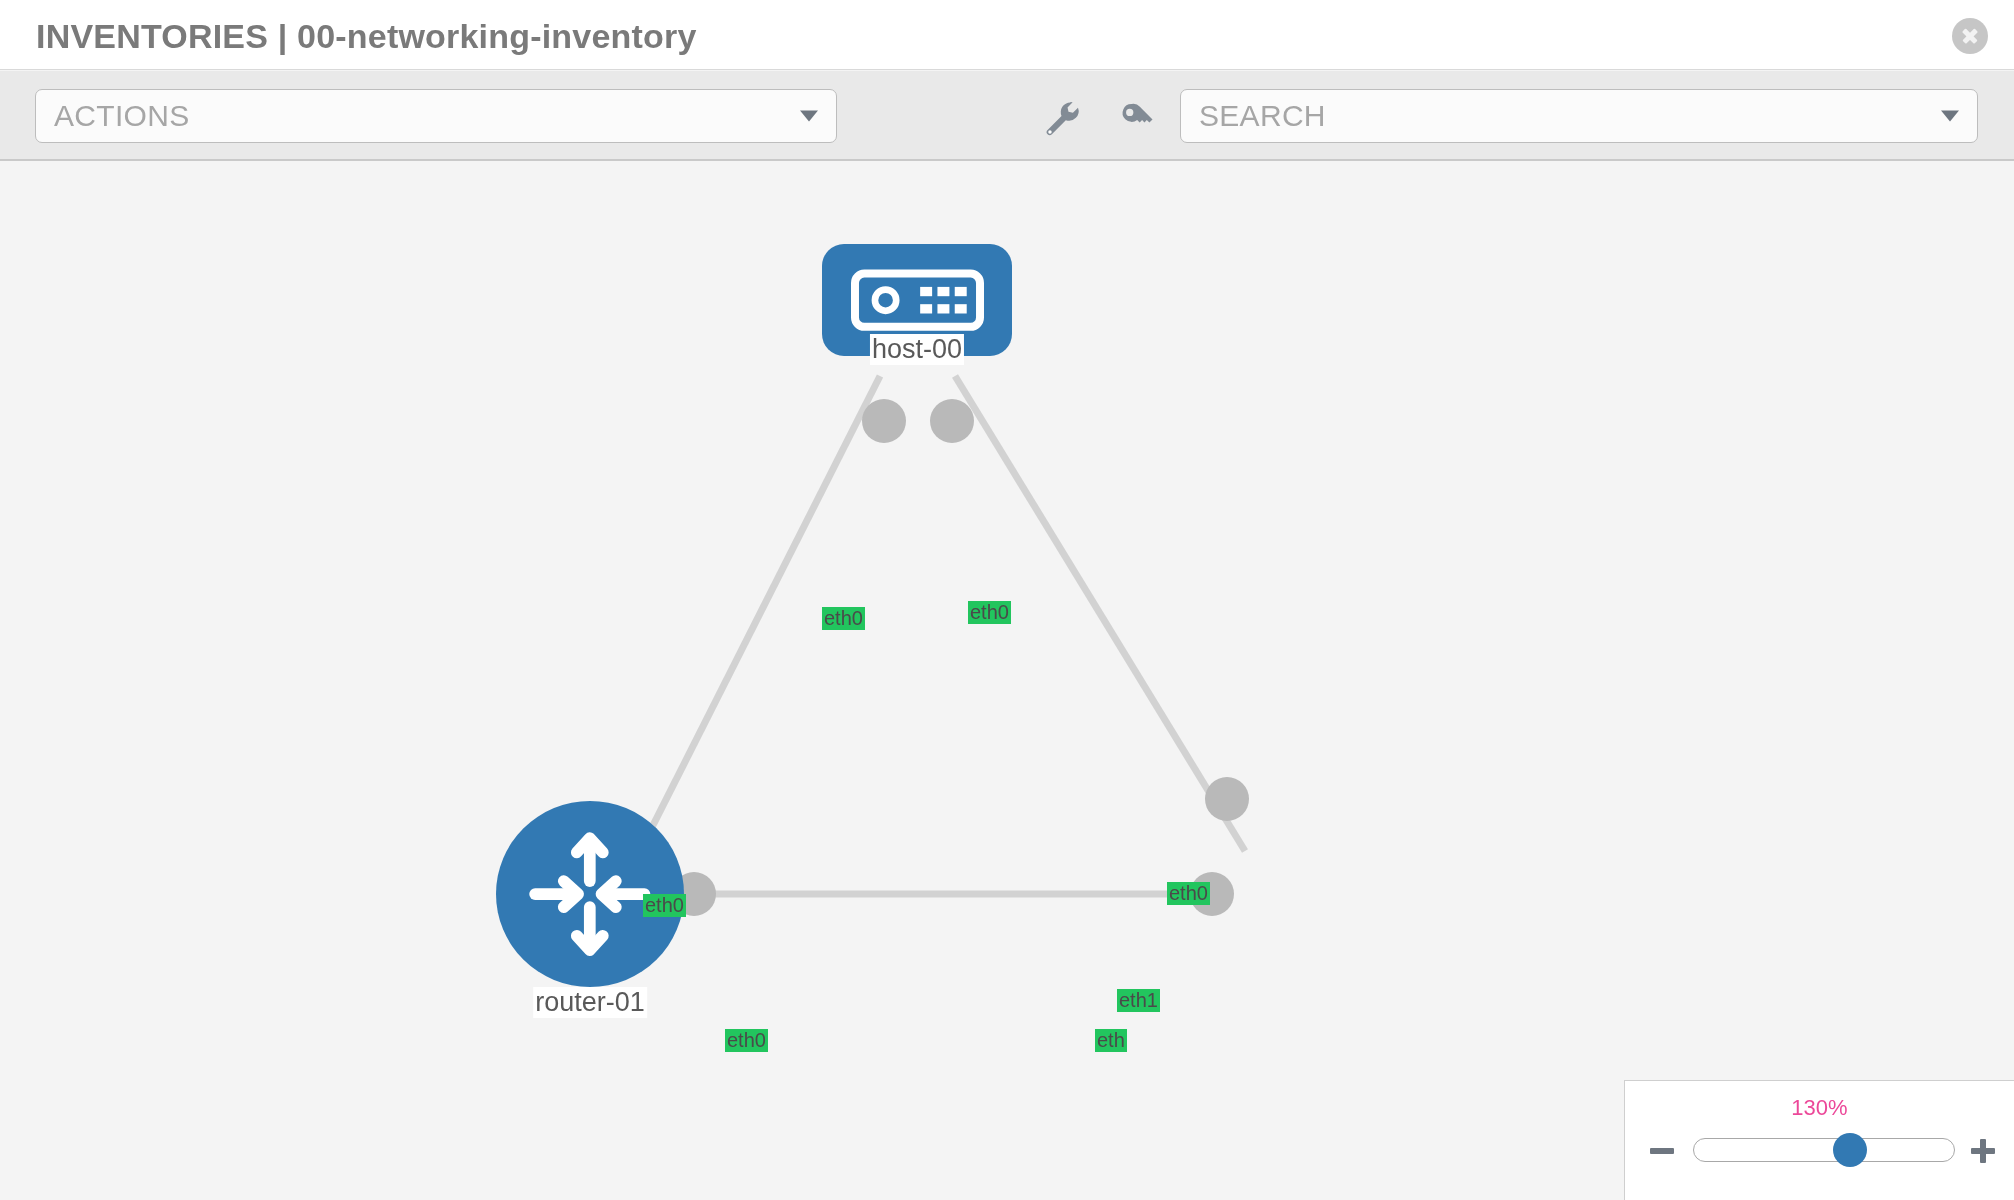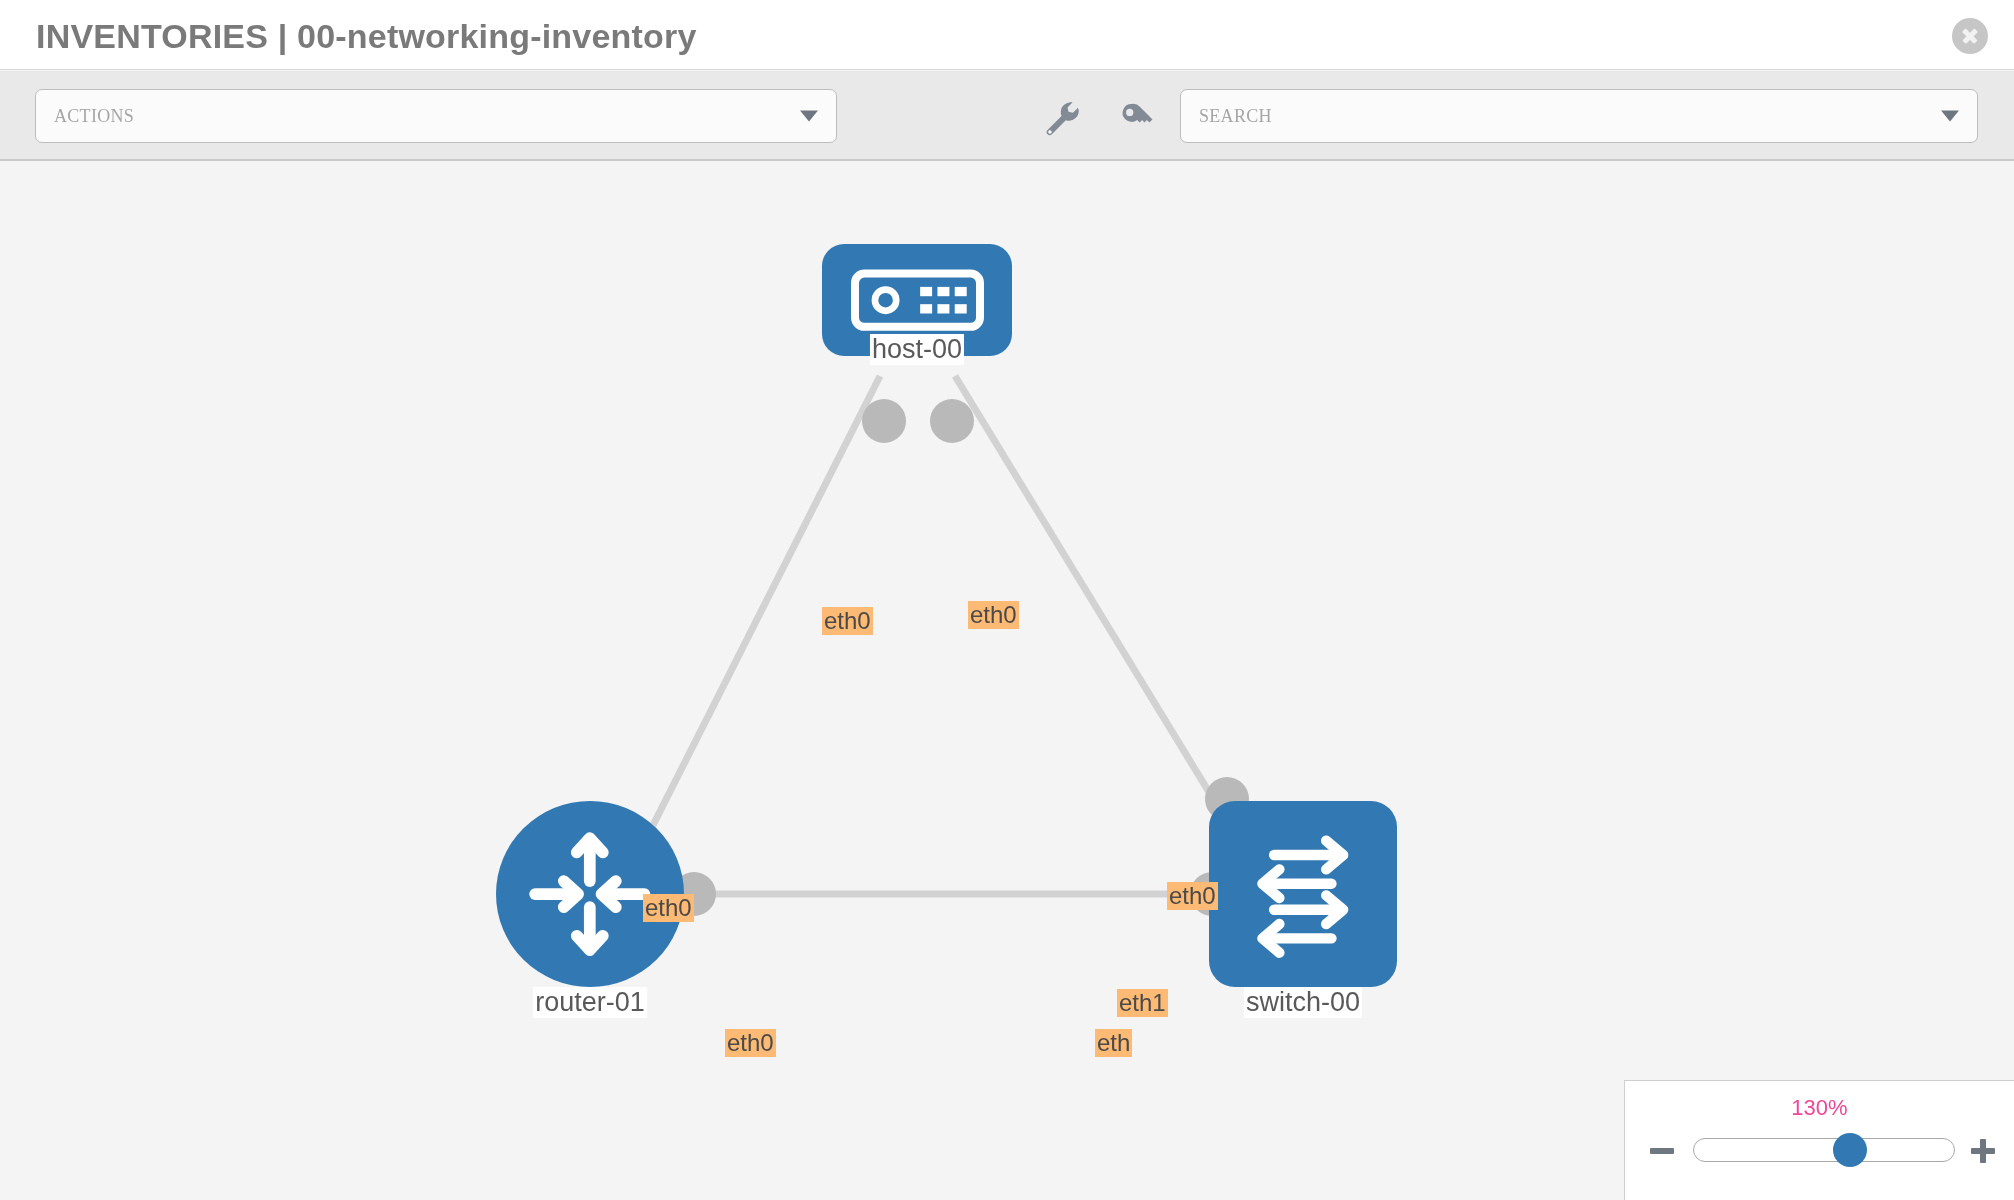--- a/index.html
+++ b/index.html
@@ -49,23 +49,22 @@
   .select-box {
     position: absolute; top: 18px; height: 54px;
     background: #fbfbfb;
     border: 1px solid #bdbdbd;
     border-radius: 7px;
     cursor: pointer;
   }
   .select-box .sel-label {
     position: absolute; left: 18px; top: 50%;
     transform: translateY(-50%);
-    font-size: 18px; color: #a6a6a6; letter-spacing: .3px;
-    white-space: nowrap;
-    font-family: Liberation Serif, serif;
+    font-size: 30px; color: #a6a6a6; letter-spacing: .3px;
+    white-space: nowrap;
   }
   .select-box .caret {
     position: absolute; right: 18px; top: 50%;
     transform: translateY(-50%);
     width: 0; height: 0;
     border-left: 9px solid transparent;
     border-right: 9px solid transparent;
     border-top: 11px solid #6e7680;
   }
   #actions-select { left: 35px; width: 802px; }
@@ -128,22 +127,22 @@
     position: absolute;
     width: 44px; height: 44px;
     border-radius: 50%;
     background: #b9b9b9;
     cursor: pointer;
   }
 
   
   .edge-label {
     position: absolute;
-    font-size: 24px; color: #4a4a4a;
-    background: #fdba74;
+    font-size: 20px; color: #4a4a4a;
+    background: #22c55e;
     white-space: nowrap;
     padding: 0 2px;
   }
 
   
   .zoom-panel {
     position: absolute; right: 0; bottom: 0;
     width: 390px; height: 120px;
     background: #ffffff;
     border-top: 1px solid #cfcfcf;
@@ -264,37 +263,20 @@
             <line x1="8" y1="50" x2="40" y2="50"></line>
             <polyline points="30,40 41,50 30,60"></polyline>
             <line x1="92" y1="50" x2="60" y2="50"></line>
             <polyline points="70,40 59,50 70,60"></polyline>
           </g>
         </svg>
       </div>
       <div class="node-label">router-01</div>
     </div>
 
-    <div class="node" id="node-switch">
-      <div class="node-shape">
-        <svg viewBox="0 0 100 100" aria-hidden="true">
-          <g stroke="#ffffff" stroke-width="8" stroke-linecap="round" stroke-linejoin="round" fill="none">
-            <line x1="28" y1="20" x2="80" y2="20"></line>
-            <polyline points="68,9 81,20 68,31"></polyline>
-            <line x1="72" y1="42" x2="20" y2="42"></line>
-            <polyline points="32,31 19,42 32,53"></polyline>
-            <line x1="28" y1="62" x2="80" y2="62"></line>
-            <polyline points="68,51 81,62 68,73"></polyline>
-            <line x1="72" y1="84" x2="20" y2="84"></line>
-            <polyline points="32,73 19,84 32,95"></polyline>
-          </g>
-        </svg>
-      </div>
-      <div class="node-label">switch-00</div>
-    </div>
 
     <div class="edge-label" style="left:822px;  top:446px;">eth0</div>
     <div class="edge-label" style="left:968px;  top:440px;">eth0</div>
     <div class="edge-label" style="left:643px;  top:733px;">eth0</div>
     <div class="edge-label" style="left:1167px; top:721px;">eth0</div>
     <div class="edge-label" style="left:725px;  top:868px;">eth0</div>
     <div class="edge-label" style="left:1095px; top:868px;">eth</div>
     <div class="edge-label" style="left:1117px; top:828px;">eth1</div>
   </div>
 </div>

